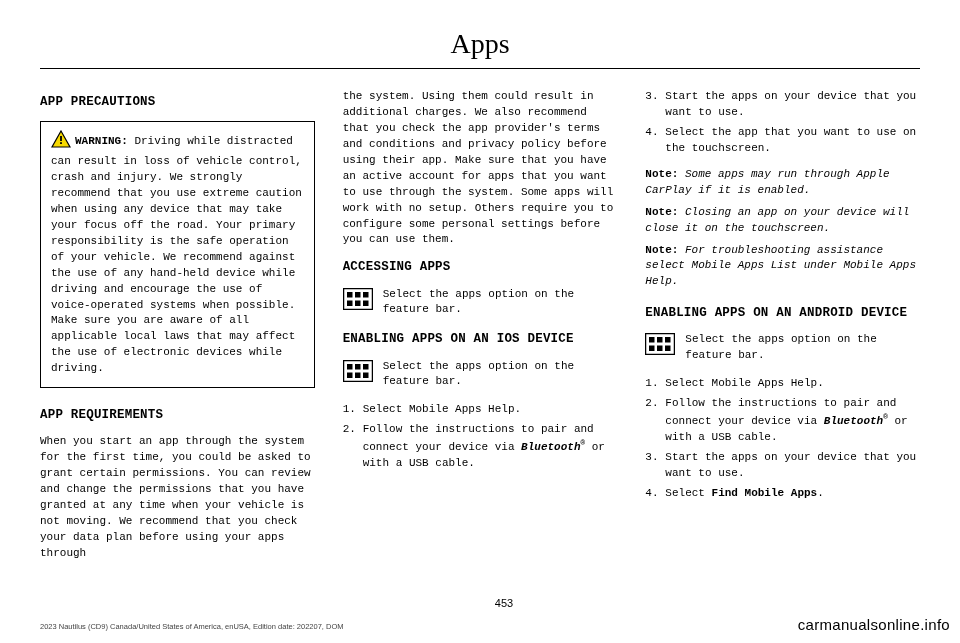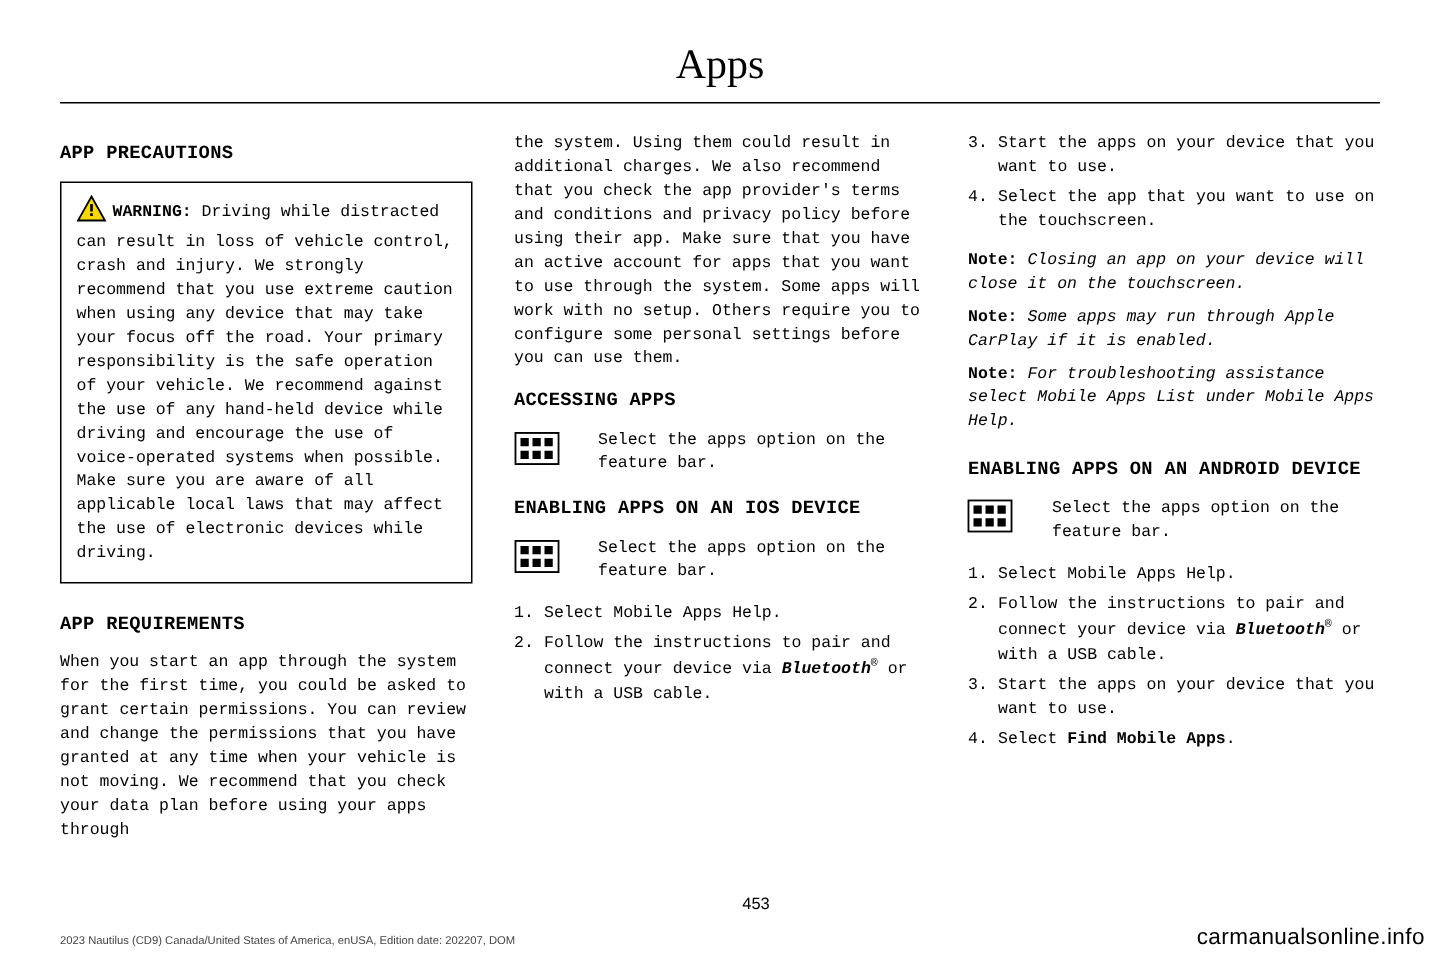--- a/index.html
+++ b/index.html
@@ -48,21 +48,21 @@
       margin-right: 4px;
     }
     .warning-text b { font-weight: bold; }
     p.body { margin-bottom: 10px; }
     .icon-row {
       display: flex;
       align-items: flex-start;
       gap: 10px;
       margin-bottom: 12px;
     }
-    .icon-row .txt { flex: 1; margin-left: 16px; }
+    .icon-row .txt { flex: 1; }
     .grid-icon { flex-shrink: 0; margin-top: 1px; }
     ol.steps {
       list-style: none;
       counter-reset: step;
       margin-bottom: 10px;
     }
     ol.steps li {
       display: flex;
       margin-bottom: 4px;
     }
@@ -178,22 +178,22 @@
       <li>
         <span class="num">3.</span>
         <span class="txt">Start the apps on your device that you want to use.</span>
       </li>
       <li>
         <span class="num">4.</span>
         <span class="txt">Select the app that you want to use on the touchscreen.</span>
       </li>
     </ol>
 
+    <p class="note"><b>Note:</b><span class="italic"> Some apps may run through Apple CarPlay if it is enabled.</span></p>
     <p class="note"><b>Note:</b><span class="italic"> Closing an app on your device will close it on the touchscreen.</span></p>
-    <p class="note"><b>Note:</b><span class="italic"> Some apps may run through Apple CarPlay if it is enabled.</span></p>
     <p class="note" style="margin-bottom:14px;"><b>Note:</b><span class="italic"> For troubleshooting assistance select Mobile Apps List under Mobile Apps Help.</span></p>
 
     <h2 class="section">ENABLING APPS ON AN ANDROID DEVICE</h2>
     <div class="icon-row">
       <span class="grid-icon">
         <svg width="30" height="22" viewBox="0 0 30 22">
           <rect x="0.5" y="0.5" width="29" height="21" fill="none" stroke="#000" stroke-width="1.5"></rect>
           <rect x="4" y="4" width="5.5" height="5.5" fill="#000"></rect>
           <rect x="12" y="4" width="5.5" height="5.5" fill="#000"></rect>
           <rect x="20" y="4" width="5.5" height="5.5" fill="#000"></rect>

